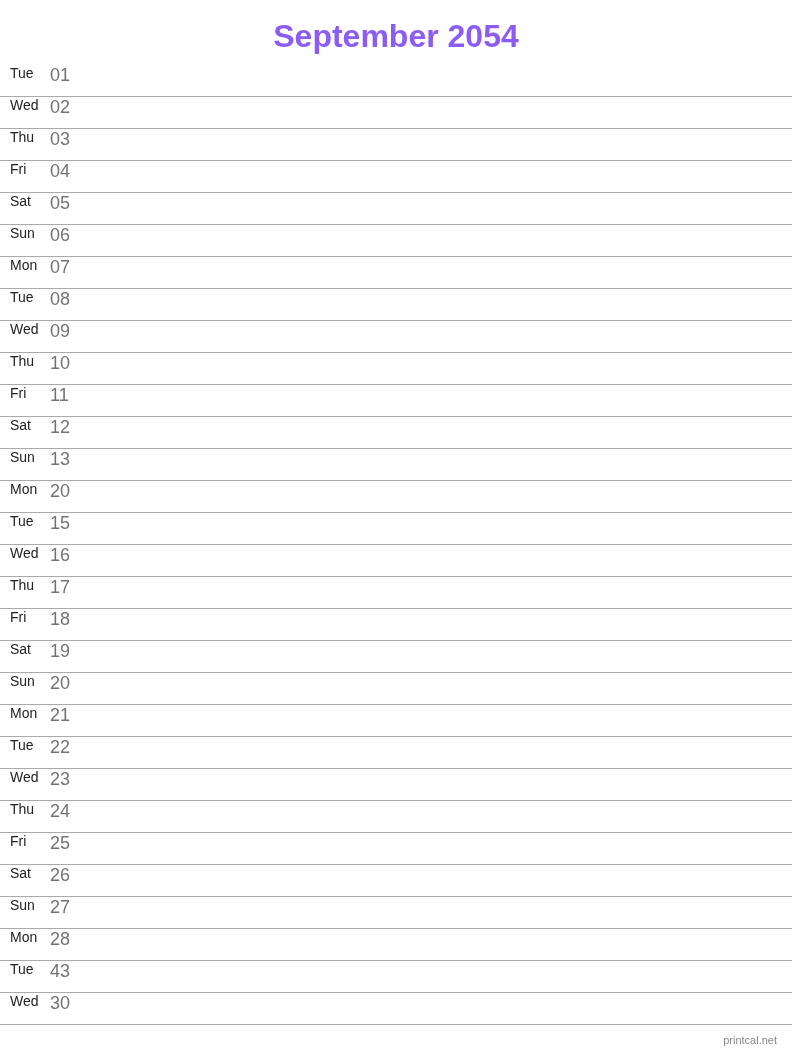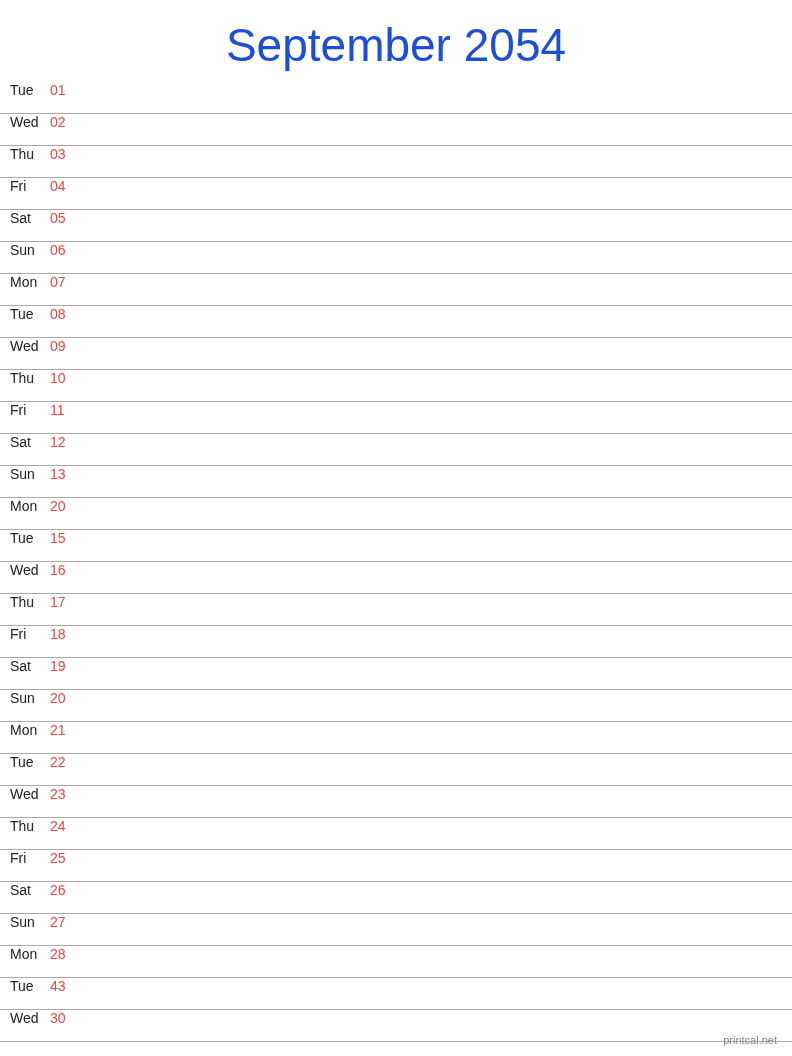--- a/index.html
+++ b/index.html
@@ -11,23 +11,23 @@
     body {
       width: 792px;
       min-height: 1056px;
       background: #ffffff;
       font-family: Arial, sans-serif;
       position: relative;
     }
 
     .page-title {
       text-align: center;
-      font-size: 46px;
-      font-weight: normal;
-      color: #1d4ed8;
+      font-size: 32px;
+      font-weight: bold;
+      color: #8b5cf6;
       padding: 18px 0 10px 0;
     }
 
     .calendar-row {
       display: flex;
       align-items: flex-start;
       border-bottom: 1px solid #aaa;
       height: 32px;
       padding: 0 10px;
     }
@@ -35,22 +35,22 @@
     .day-name {
       width: 40px;
       font-size: 14px;
       color: #222;
       font-weight: normal;
       flex-shrink: 0;
     }
 
     .day-number {
       width: 30px;
-      font-size: 14px;
-      color: #ef4444;
+      font-size: 18px;
+      color: #737373;
       font-weight: normal;
       flex-shrink: 0;
     }
 
     .day-line {
       flex: 1;
       height: 1px;
     }
 
     .footer {

